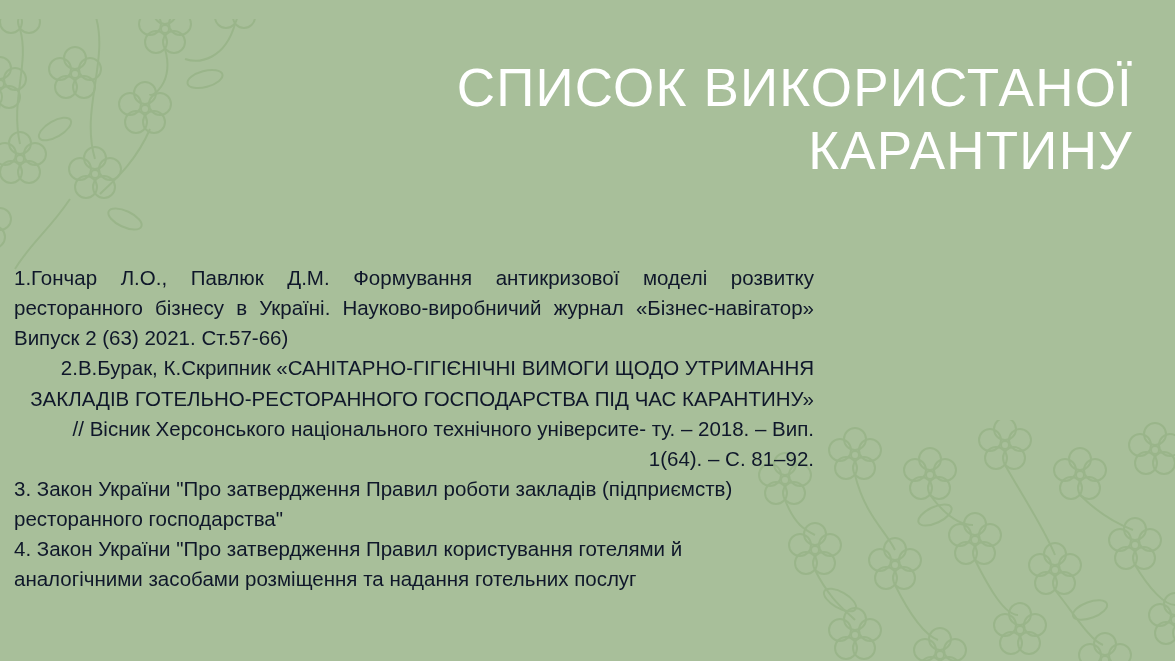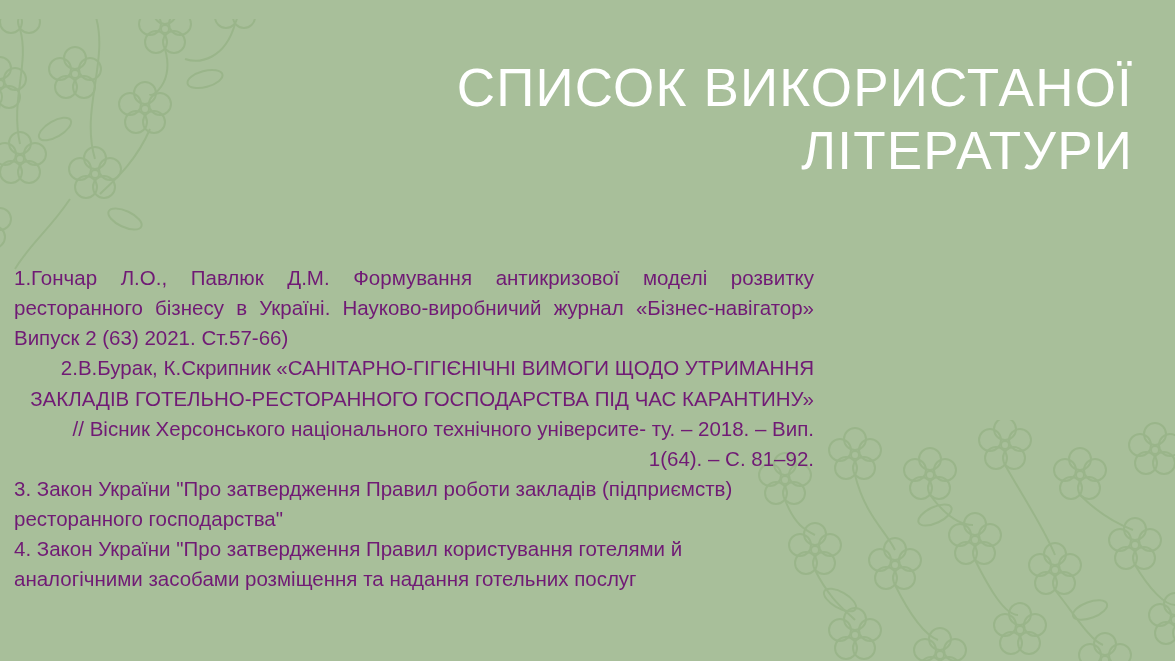--- a/index.html
+++ b/index.html
@@ -59,21 +59,21 @@
   }
 
   
   .body-block {
     position: absolute;
     left: 14px;
     top: 244px;
     width: 800px;
   }
   .para {
-    color: #701a75;
+    color: #0f172a;
     font-size: 20.5px;
     line-height: 1.47;
     margin: 0;
     text-align: justify;
   }
   .para.p1 { text-align: justify; }
   .para.p2 { text-align: right; }
   .para.p3 { text-align: left; }
   .para.p4 { text-align: left; }
 </style>
@@ -324,21 +324,21 @@
       <path d="M390 145 C 405 170, 420 185, 430 185"></path>
       <ellipse cx="190" cy="95" rx="18" ry="8" transform="rotate(-25 190 95)"></ellipse>
       <ellipse cx="95" cy="180" rx="18" ry="8" transform="rotate(30 95 180)"></ellipse>
       <ellipse cx="345" cy="190" rx="18" ry="8" transform="rotate(-20 345 190)"></ellipse>
       <ellipse cx="250" cy="265" rx="18" ry="8" transform="rotate(15 250 265)"></ellipse>
     </g>
   </svg>
 
   <div class="title-block">
     <div class="title-line">СПИСОК ВИКОРИСТАНОЇ</div>
-    <div class="title-line">ЛІТЕРАТУРИ</div>
+    <div class="title-line">КАРАНТИНУ</div>
   </div>
 
   <div class="body-block">
     <p class="para p1">1.Гончар Л.О., Павлюк Д.М. Формування антикризової моделі розвитку ресторанного бізнесу в Україні. Науково-виробничий журнал «Бізнес-навігатор» Випуск 2 (63) 2021. Ст.57-66)</p>
     <p class="para p2">2.В.Бурак, К.Скрипник «САНІТАРНО-ГІГІЄНІЧНІ ВИМОГИ ЩОДО УТРИМАННЯ ЗАКЛАДІВ ГОТЕЛЬНО-РЕСТОРАННОГО ГОСПОДАРСТВА ПІД ЧАС КАРАНТИНУ» // Вісник Херсонського національного технічного університе- ту. – 2018. – Вип. 1(64). – С. 81–92.</p>
     <p class="para p3">3. Закон України "Про затвердження Правил роботи закладів (підприємств) ресторанного господарства"</p>
     <p class="para p4">4. Закон України "Про затвердження Правил користування готелями  й аналогічними засобами розміщення та надання  готельних послуг</p>
   </div>
 
 </div>

